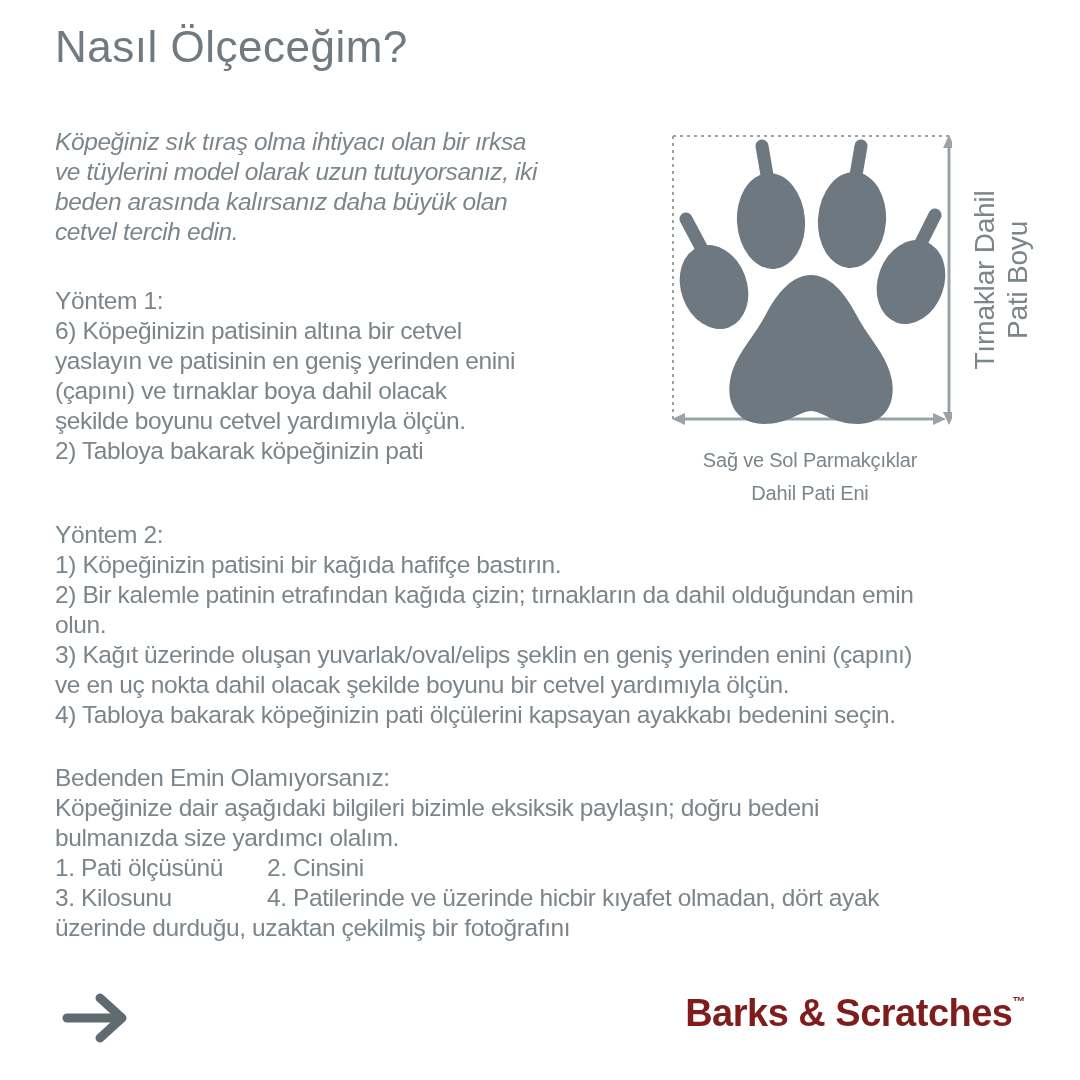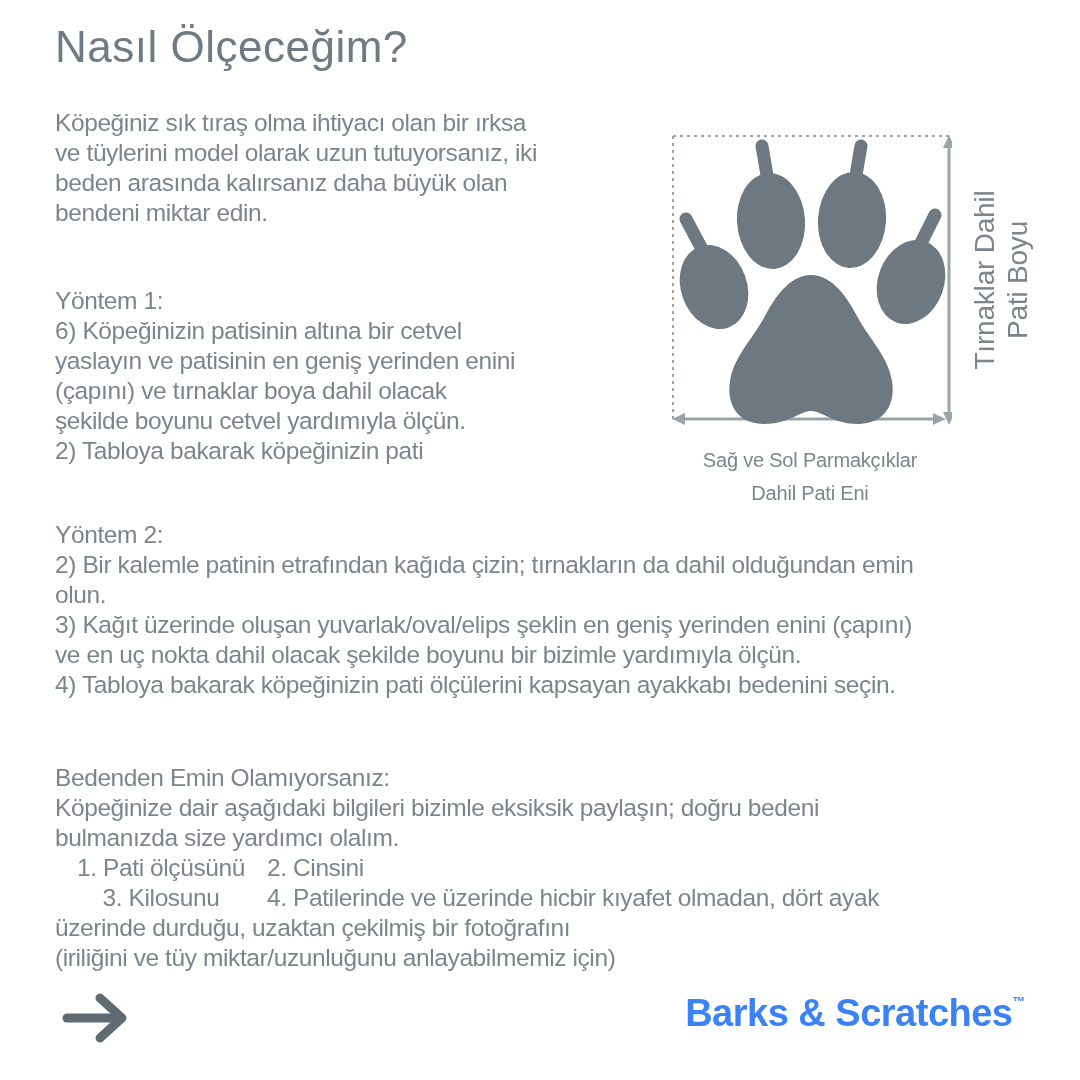--- a/index.html
+++ b/index.html
@@ -13,60 +13,60 @@
   }
   .abs { position: absolute; }
   .line { white-space: nowrap; }
   .body-text { font-size: 24.5px; letter-spacing: -0.4px; line-height: 30px; }
 
   #page-title {
     left: 55px; top: 22px;
     font-size: 44px; color: #6f7a82; letter-spacing: 0.5px;
   }
 
-  #intro   { left: 55px; top: 108px; }
+  #intro   { left: 55px; top: 127px; font-style: italic; }
   #method1 { left: 55px; top: 274px; margin-top: 12px; }
   #method2 { left: 55px; top: 520px; }
   #size-help { left: 55px; top: 763px; }
 
-  .col-left { display: inline-block; width: 212px; text-align: center; }
+  .col-left { display: inline-block; width: 212px; }
 
   #paw-diagram { left: 672px; top: 135px; width: 280px; height: 292px; }
 
   #height-label {
     left: 878px; top: 240px; width: 260px; height: 80px;
     transform: rotate(-90deg);
     text-align: center;
     font-size: 28px; line-height: 33px; letter-spacing: -0.2px;
     color: #7b858c;
   }
   #width-caption {
     left: 600px; top: 444px; width: 420px;
     text-align: center;
     font-size: 20px; line-height: 33px; letter-spacing: -0.2px;
   }
 
   #footer-arrow { left: 60px; top: 988px; }
   #brand-logo {
     right: 55px; top: 992px;
-    font-size: 38px; font-weight: bold; color: #3b82f6; letter-spacing: -0.5px;
+    font-size: 38px; font-weight: bold; color: #7f1d1d; letter-spacing: -0.5px;
     white-space: nowrap;
   }
   #brand-logo .tm { font-size: 13px; vertical-align: 20px; font-weight: bold; }
 </style>
 </head>
 <body>
 
 <div id="page-title" class="abs">Nasıl Ölçeceğim?</div>
 
 <div id="intro" class="abs body-text">
   <div class="line">Köpeğiniz sık tıraş olma ihtiyacı olan bir ırksa</div>
   <div class="line">ve tüylerini model olarak uzun tutuyorsanız, iki</div>
   <div class="line">beden arasında kalırsanız daha büyük olan</div>
-  <div class="line">bendeni miktar edin.</div>
+  <div class="line">cetvel tercih edin.</div>
 </div>
 
 <div id="method1" class="abs body-text">
   <div class="line">Yöntem 1:</div>
   <div class="line">6) Köpeğinizin patisinin altına bir cetvel</div>
   <div class="line">yaslayın ve patisinin en geniş yerinden enini</div>
   <div class="line">(çapını) ve tırnaklar boya dahil olacak</div>
   <div class="line">şekilde boyunu cetvel yardımıyla ölçün.</div>
   <div class="line">2) Tabloya bakarak köpeğinizin pati</div>
 </div>
@@ -111,39 +111,39 @@
   <div class="line">Pati Boyu</div>
 </div>
 
 <div id="width-caption" class="abs">
   <div class="line">Sağ ve Sol Parmakçıklar</div>
   <div class="line">Dahil Pati Eni</div>
 </div>
 
 <div id="method2" class="abs body-text">
   <div class="line">Yöntem 2:</div>
+  <div class="line">1) Köpeğinizin patisini bir kağıda hafifçe bastırın.</div>
   <div class="line">2) Bir kalemle patinin etrafından kağıda çizin; tırnakların da dahil olduğundan emin</div>
   <div class="line">olun.</div>
   <div class="line">3) Kağıt üzerinde oluşan yuvarlak/oval/elips şeklin en geniş yerinden enini (çapını)</div>
-  <div class="line">ve en uç nokta dahil olacak şekilde boyunu bir bizimle yardımıyla ölçün.</div>
+  <div class="line">ve en uç nokta dahil olacak şekilde boyunu bir cetvel yardımıyla ölçün.</div>
   <div class="line">4) Tabloya bakarak köpeğinizin pati ölçülerini kapsayan ayakkabı bedenini seçin.</div>
 </div>
 
 <div id="size-help" class="abs body-text">
   <div class="line">Bedenden Emin Olamıyorsanız:</div>
   <div class="line">Köpeğinize dair aşağıdaki bilgileri bizimle eksiksik paylaşın; doğru bedeni</div>
   <div class="line">bulmanızda size yardımcı olalım.</div>
   <div class="line">
     <span class="col-left">1. Pati ölçüsünü</span><span>2. Cinsini</span>
   </div>
   <div class="line">
     <span class="col-left">3. Kilosunu</span><span>4. Patilerinde ve üzerinde hicbir kıyafet olmadan, dört ayak</span>
   </div>
   <div class="line">üzerinde durduğu, uzaktan çekilmiş bir fotoğrafını</div>
-  <div class="line">(iriliğini ve tüy miktar/uzunluğunu anlayabilmemiz için)</div>
 </div>
 
 <div id="footer-arrow" class="abs">
   <svg width="76" height="60" viewBox="0 0 76 60">
     <g stroke="#5f6a71" stroke-width="9" stroke-linecap="round" stroke-linejoin="round" fill="none">
       <line x1="7" y1="30" x2="60" y2="30"></line>
       <path d="M40 10 L62 30 L40 50"></path>
     </g>
   </svg>
 </div>

